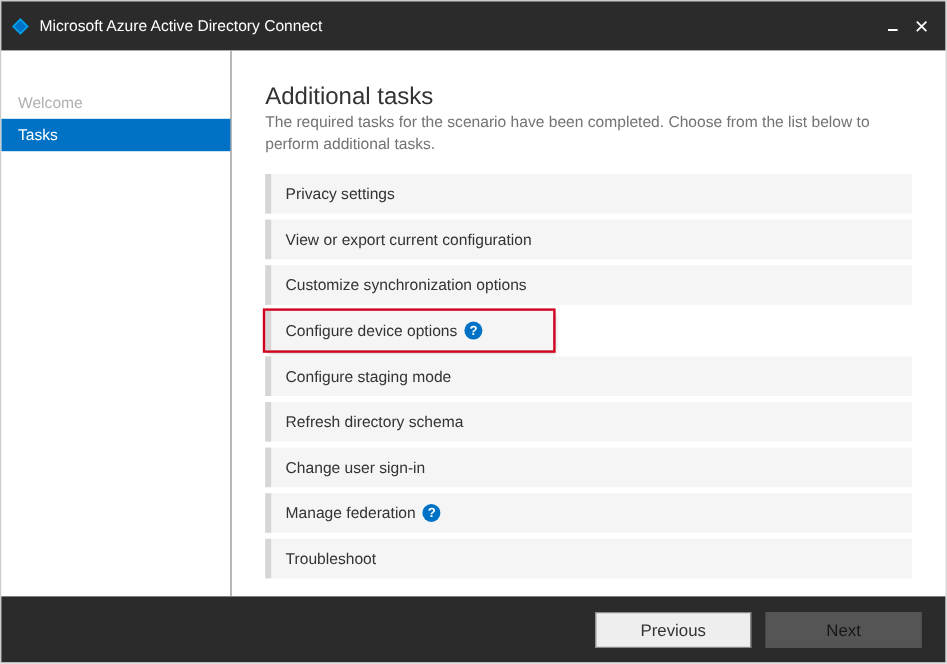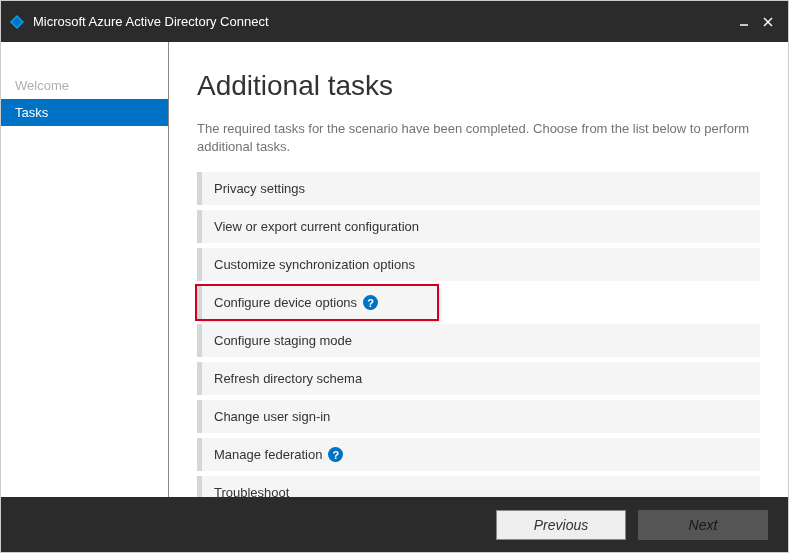--- a/index.html
+++ b/index.html
@@ -33,44 +33,43 @@
       display: flex; align-items: center; justify-content: center;
       color: #fff; font-size: 14px;
       cursor: pointer;
     }
     .body {
       flex: 1;
       display: flex;
       overflow: hidden;
     }
     .sidebar {
-      width: 168px;
+      width: 192px;
       border-right: 1px solid #8a8a8a;
       padding-top: 30px;
     }
     .sidebar-item {
       padding: 6px 14px;
       font-size: 13px;
       color: #b0b0b0;
       cursor: pointer;
     }
     .sidebar-item.active {
       background: #0072c6;
       color: #fff;
     }
     .main {
       flex: 1;
       padding: 28px 28px 10px 28px;
       overflow: auto;
     }
     .page-title {
-      font-size: 28px;
+      font-size: 20px;
       font-weight: 300;
       color: #333;
-      margin-bottom: 18px;
     }
     .description {
       font-size: 13px;
       color: #737373;
       line-height: 1.4;
       margin-bottom: 16px;
     }
     .task-list { display: flex; flex-direction: column; gap: 5px; }
     .task-item {
       background: #f5f5f5;
@@ -102,21 +101,20 @@
       margin-left: 6px;
     }
     .footer {
       background: #2b2b2b;
       height: 55px;
       display: flex;
       align-items: center;
       justify-content: flex-end;
       padding: 16px 20px;
       gap: 12px;
-      font-style: italic;
     }
     .footer-btn {
       width: 130px;
       height: 30px;
       border: 1px solid #888;
       display: flex;
       align-items: center;
       justify-content: center;
       font-size: 14px;
       cursor: pointer;

